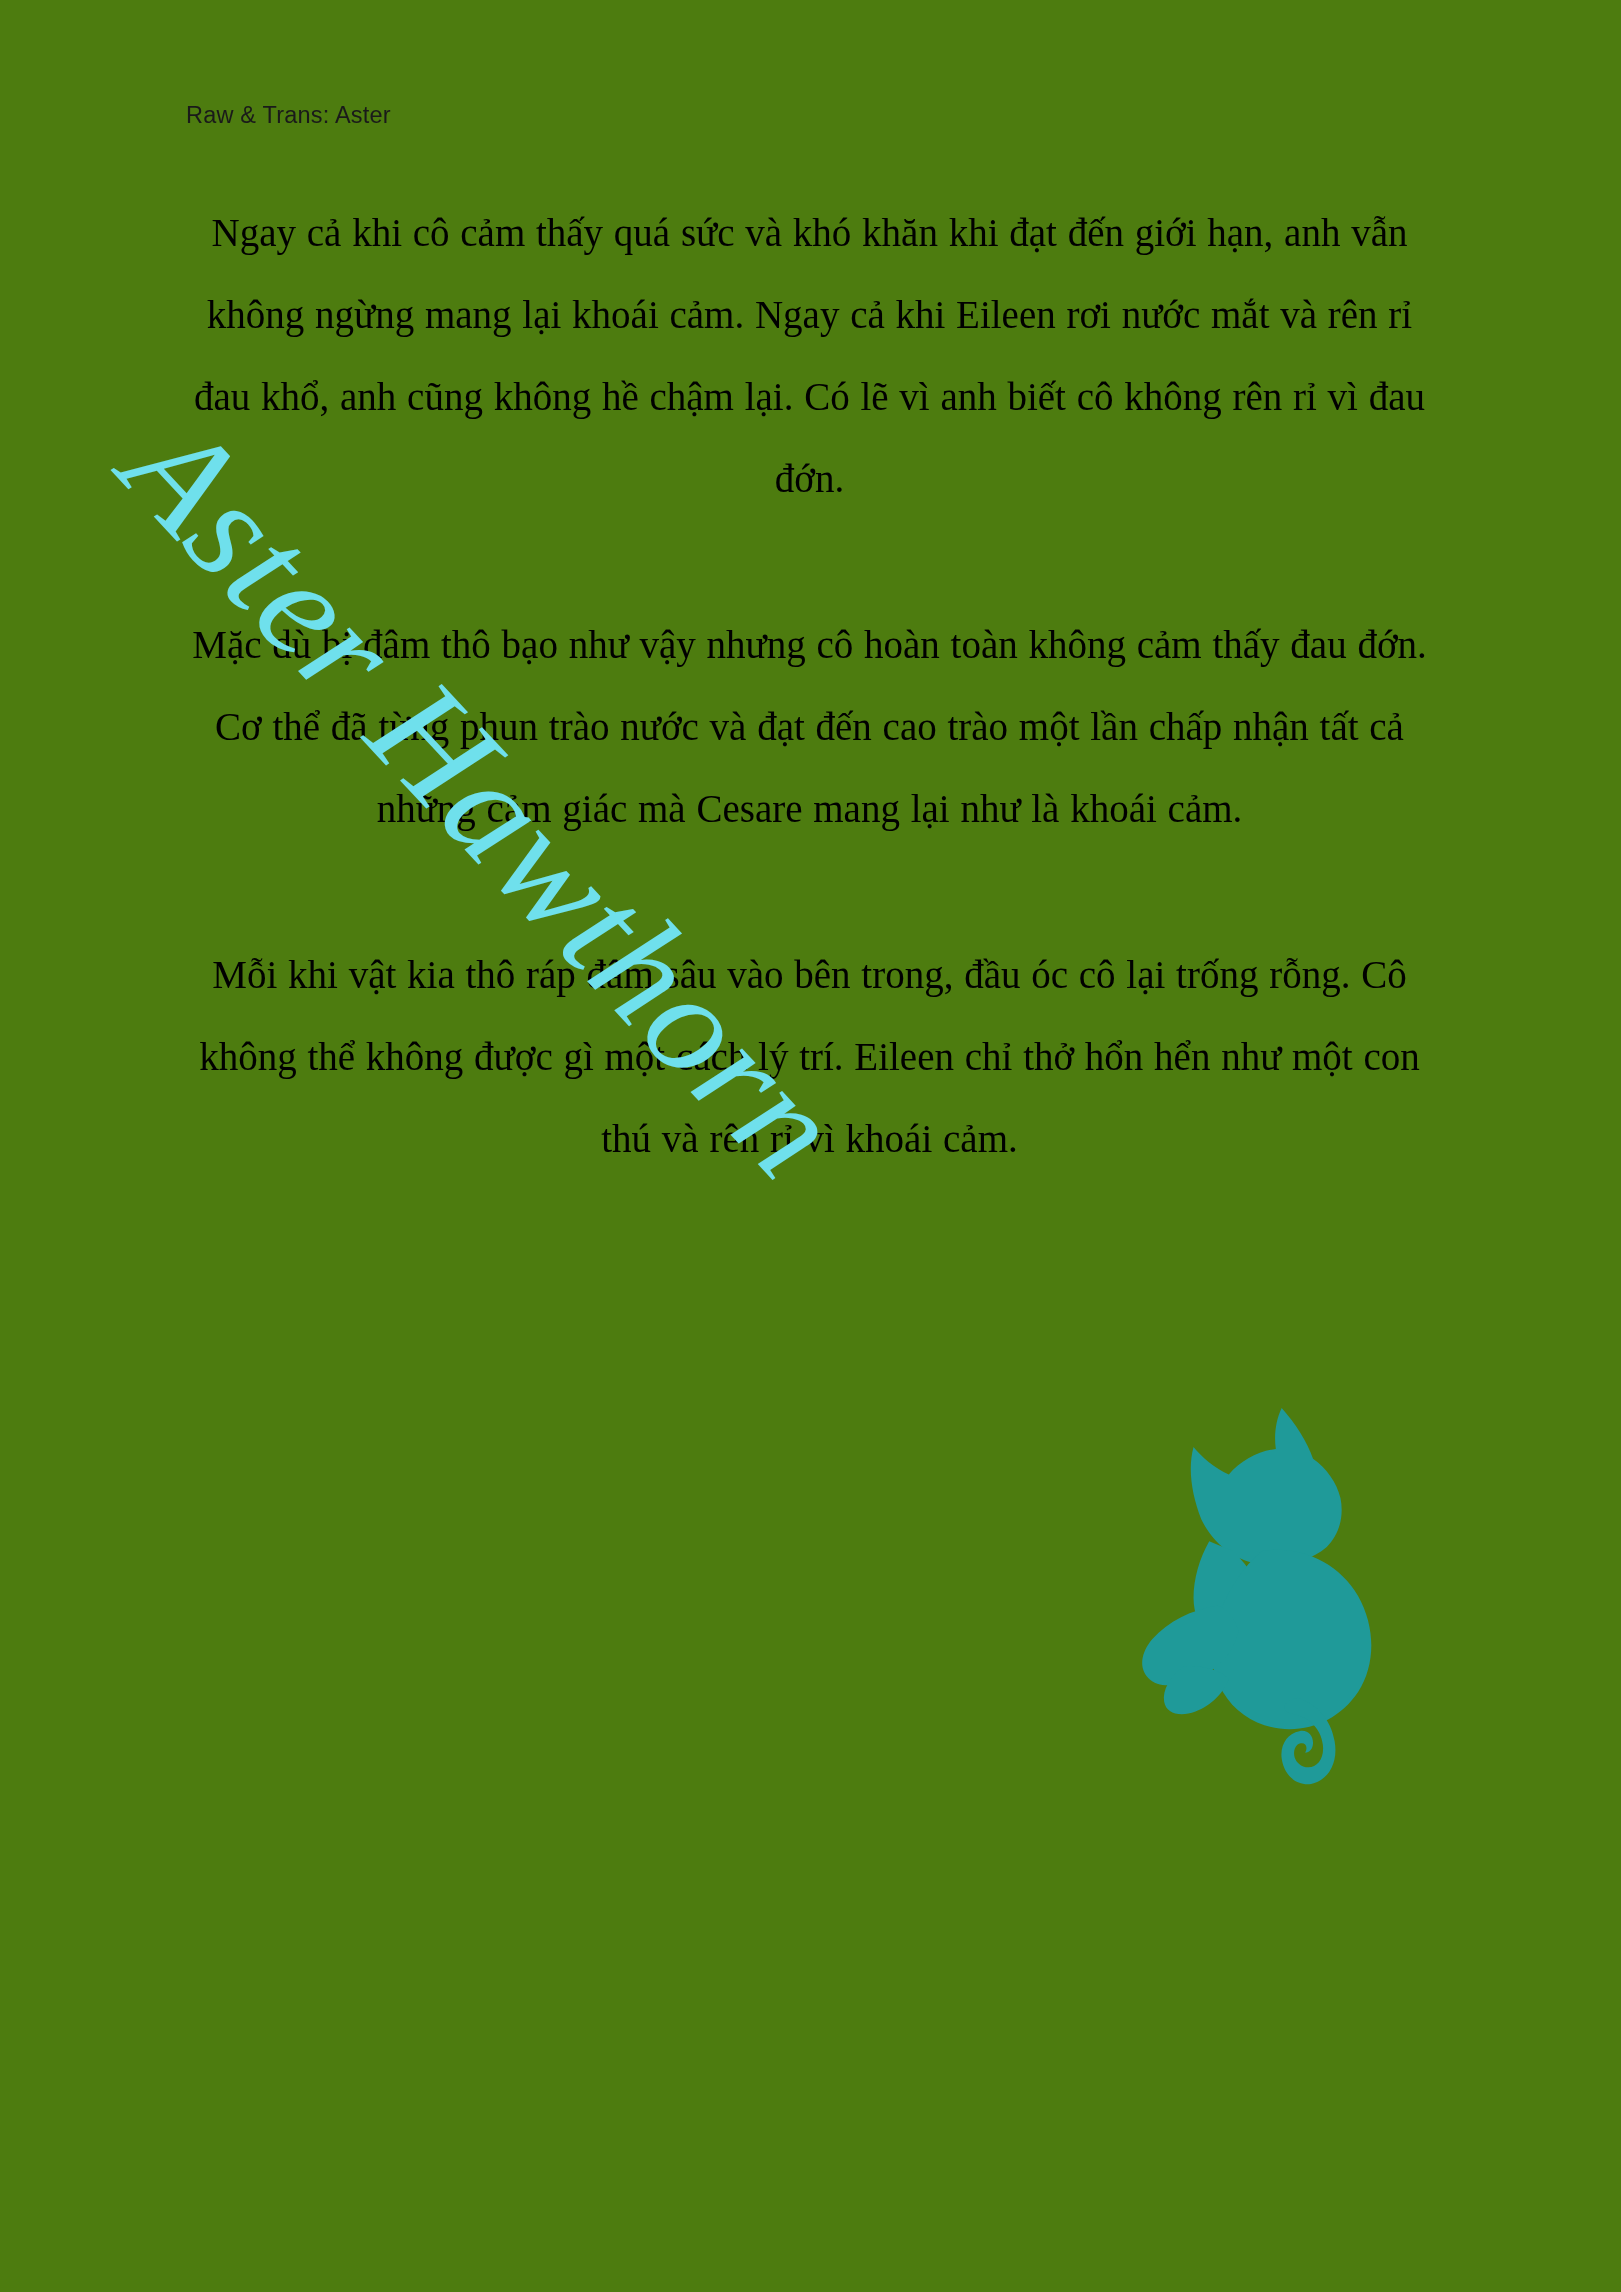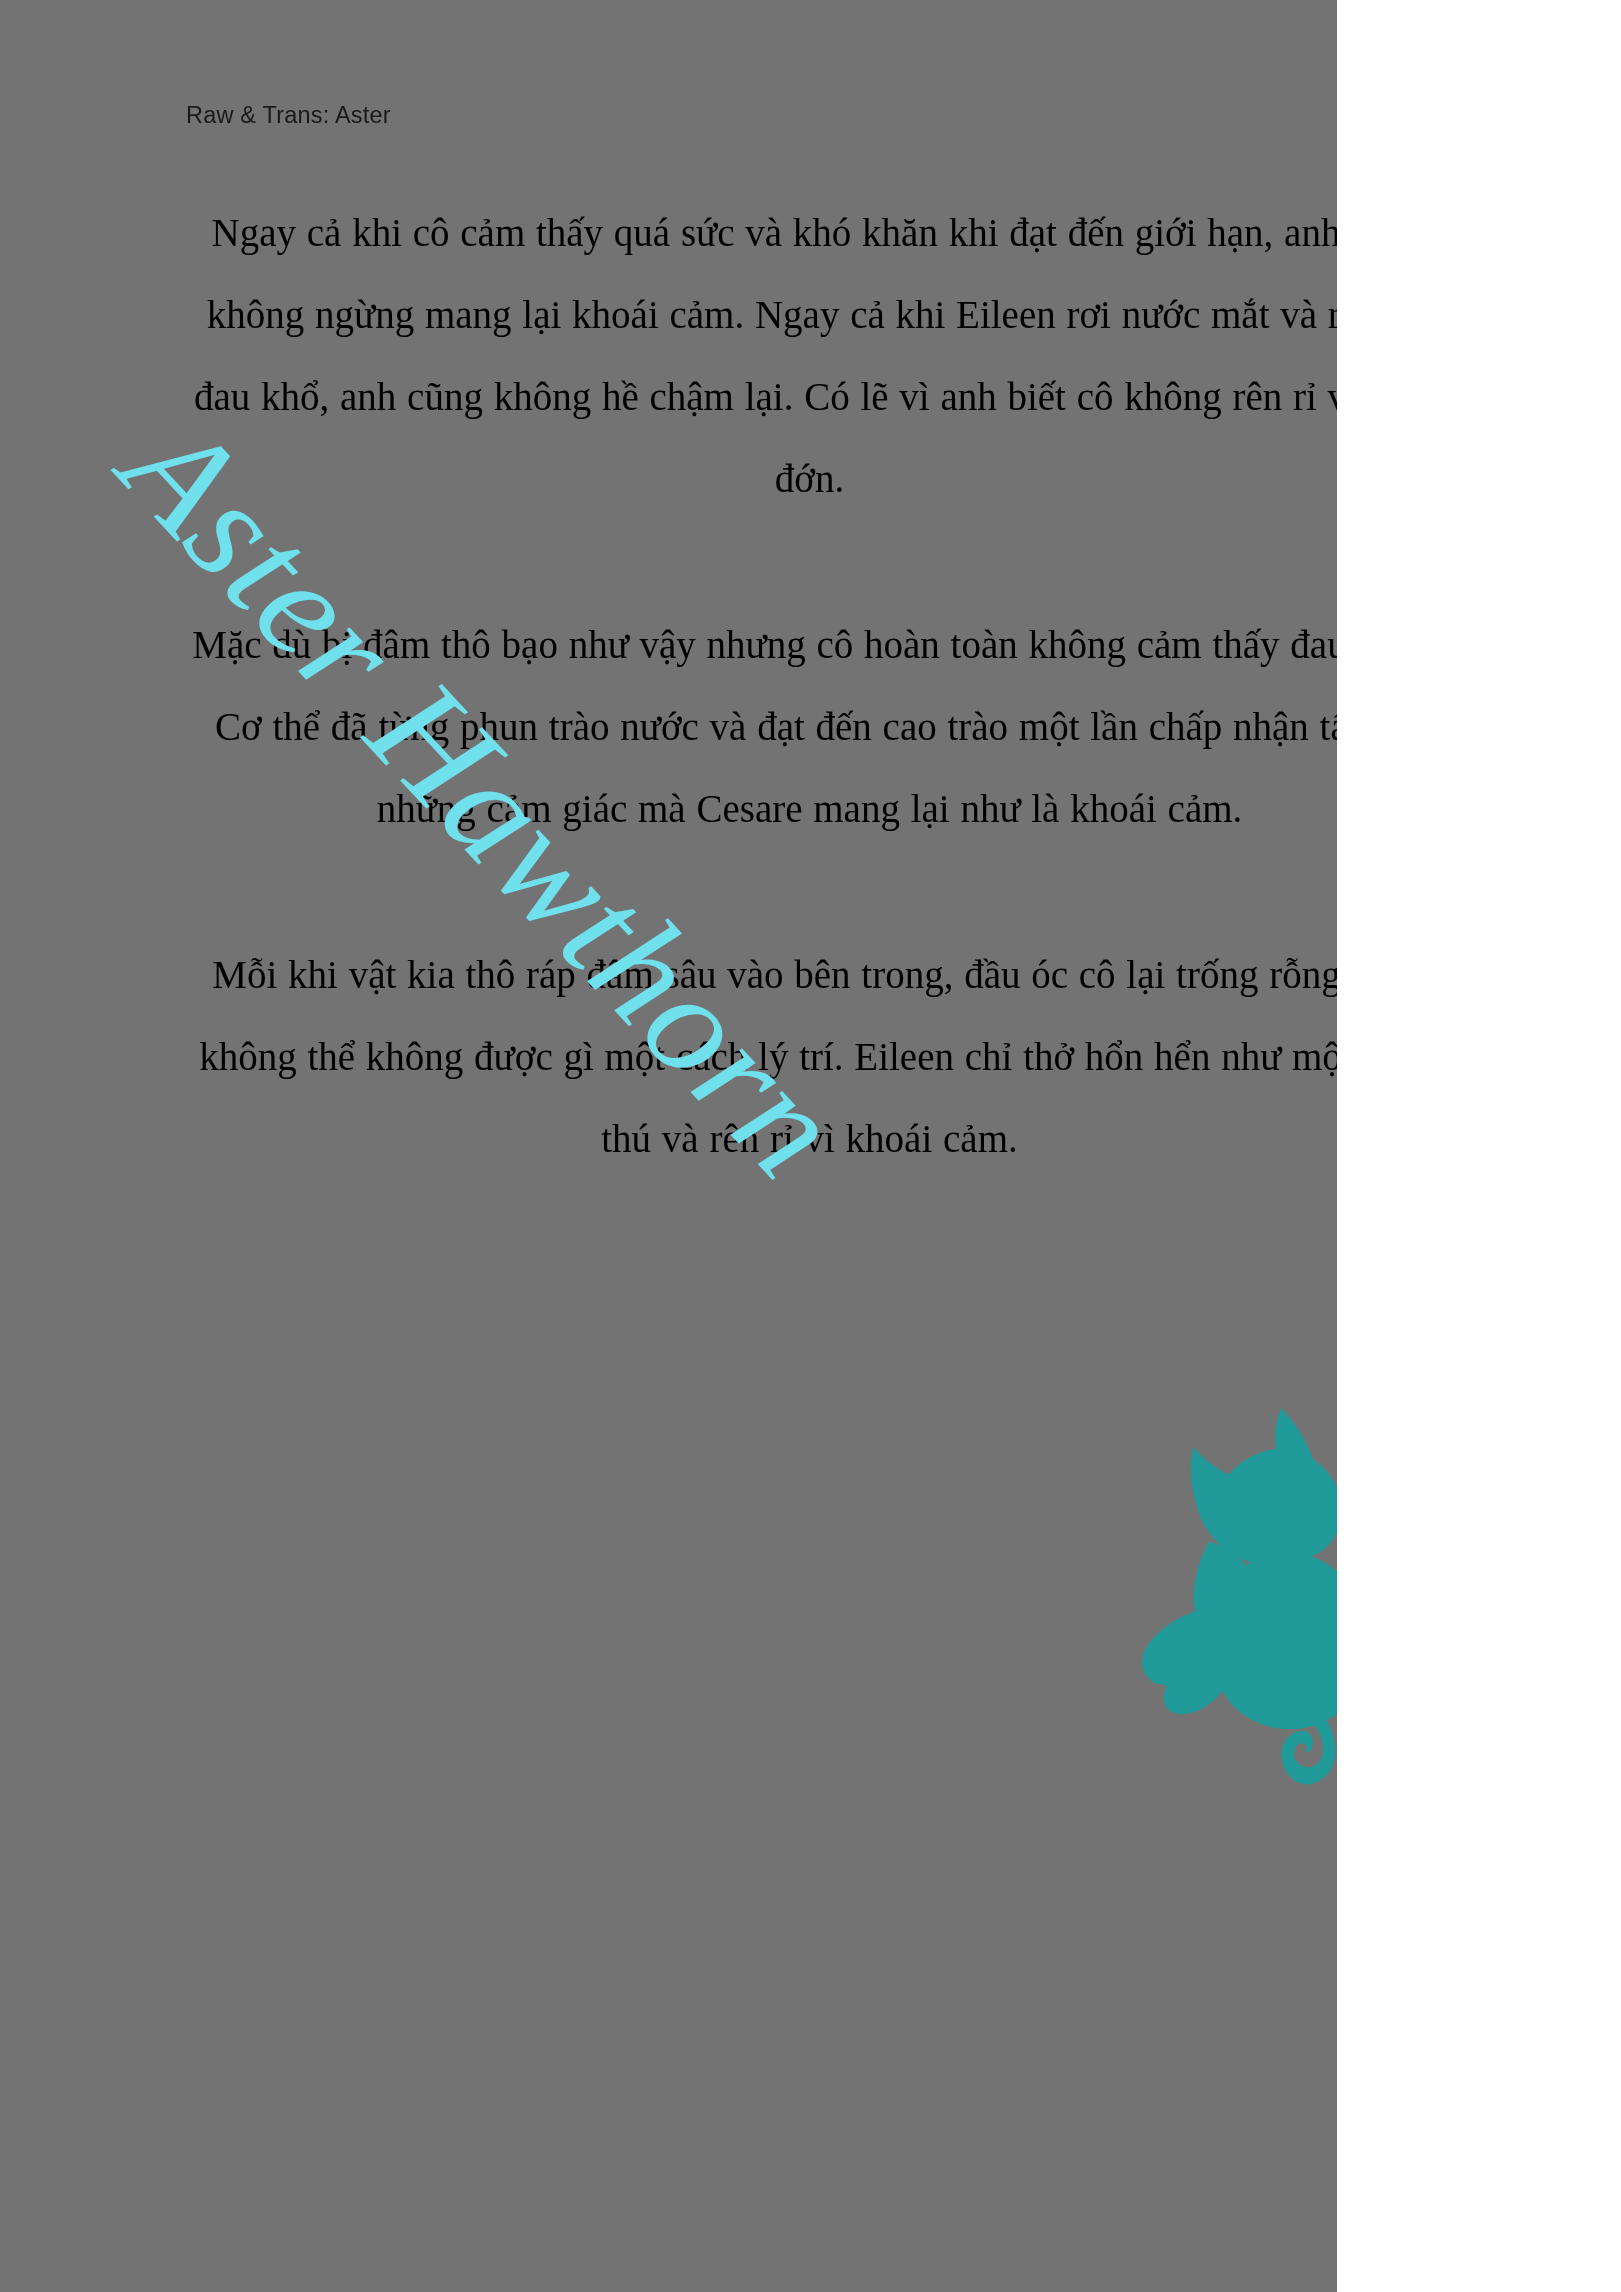--- a/index.html
+++ b/index.html
@@ -3,23 +3,23 @@
 <meta charset="utf-8">
 <style>
   html, body {
     margin: 0;
     padding: 0;
     background: #ffffff;
   }
 
   .page {
     position: relative;
-    width: 1337px;
+    width: 1621px;
     height: 2293px;
-    background: #737373;
+    background: #4d7c0f;
     overflow: hidden;
     box-sizing: border-box;
   }
 
   
   .doc-header {
     position: absolute;
     top: 102px;
     left: 186px;
     font-family: "Liberation Sans", sans-serif;

